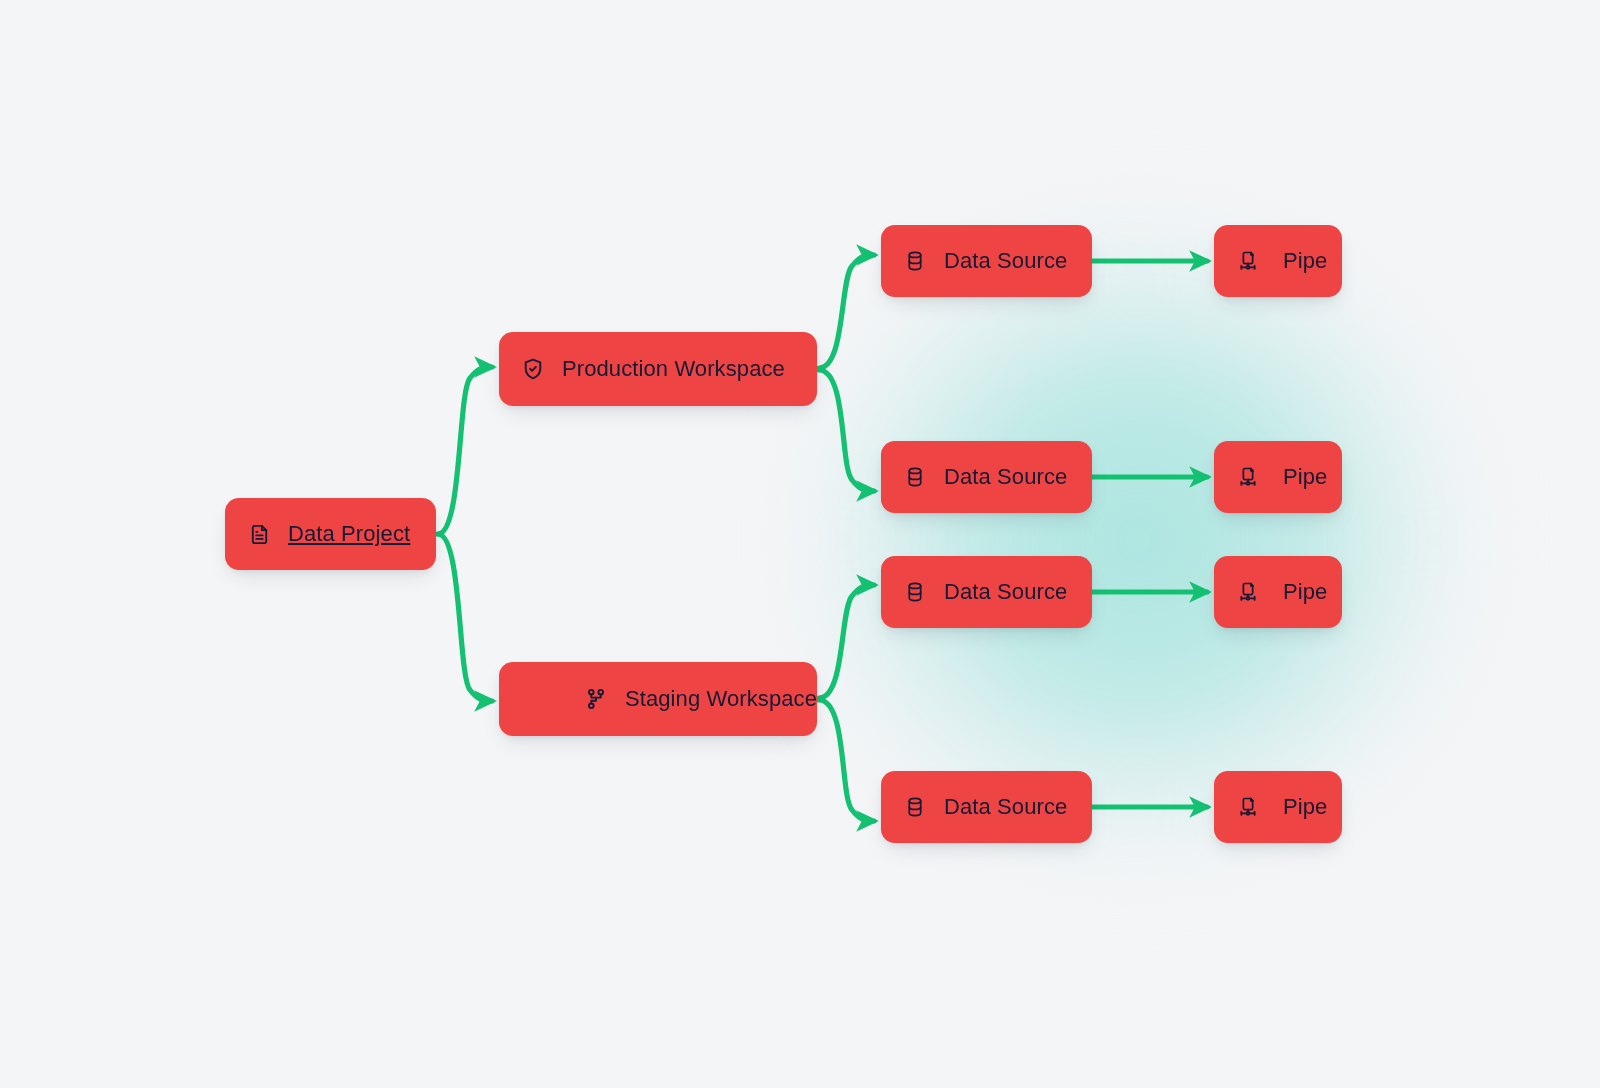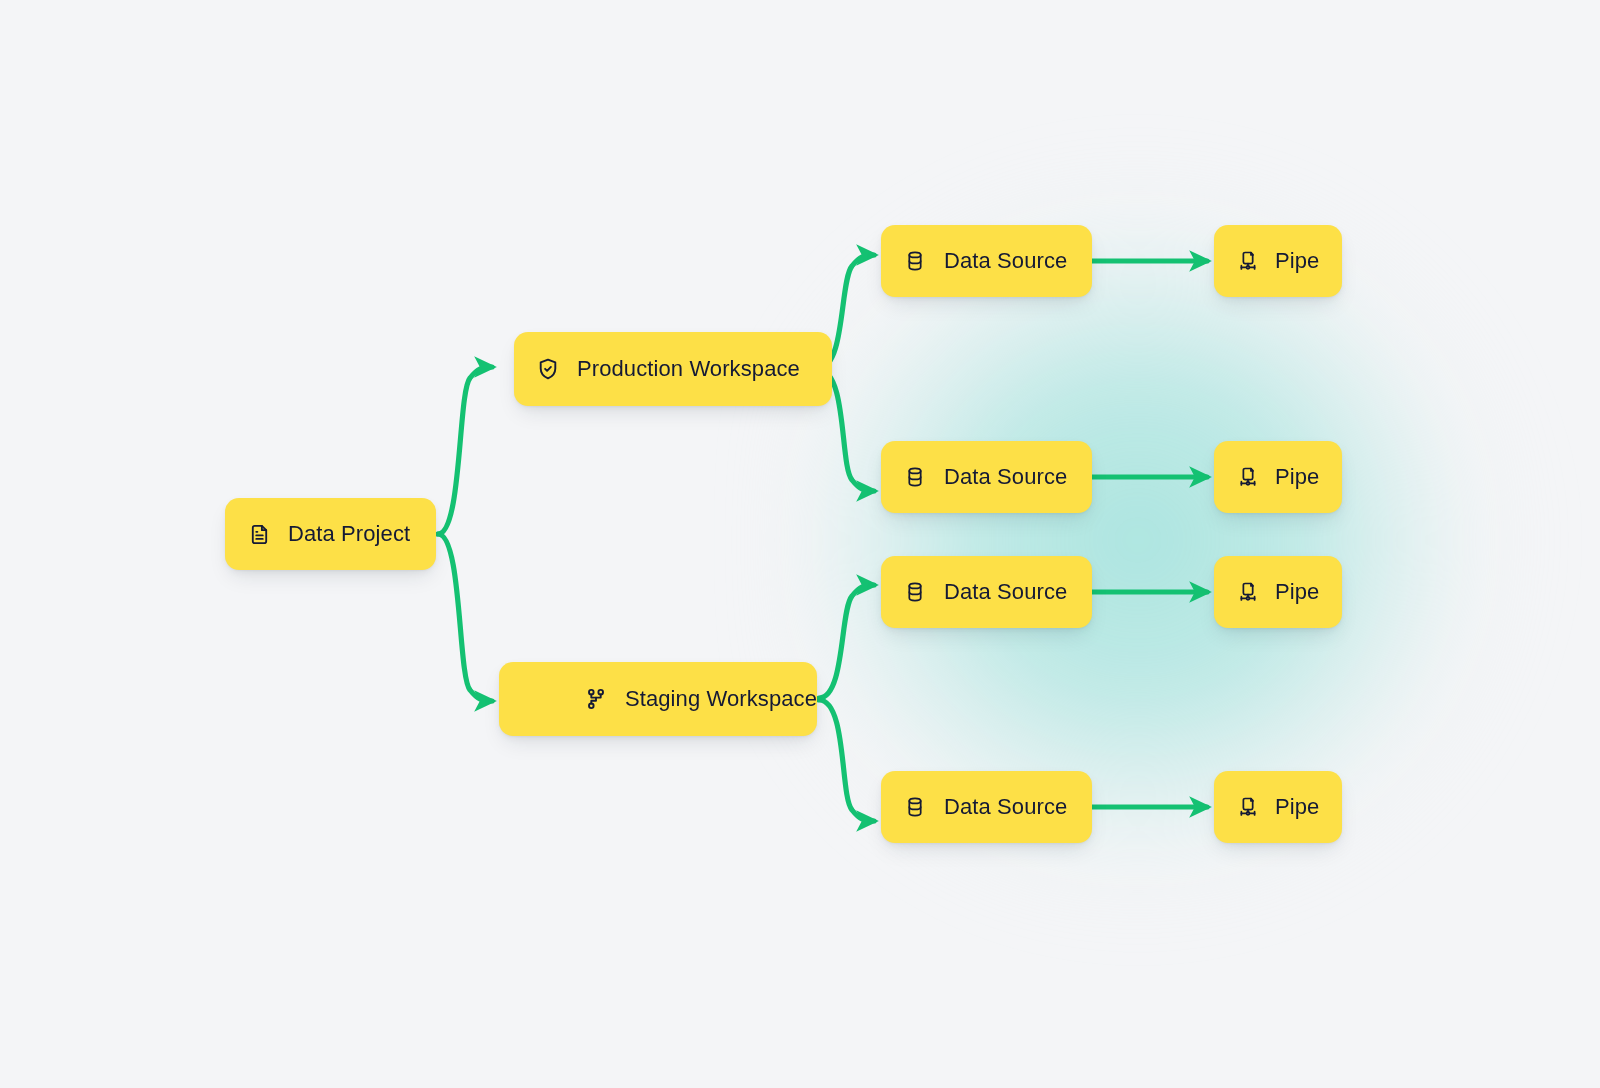--- a/index.html
+++ b/index.html
@@ -34,21 +34,21 @@
     position: absolute;
     left: 0; top: 0;
     width: 1600px;
     height: 1088px;
     pointer-events: none;
   }
   .node {
     position: absolute;
     display: flex;
     align-items: center;
-    background: #fde047;
+    background: #ef4444;
     border-radius: 14px;
     box-shadow: 0 10px 22px -6px rgba(23,36,56,0.13),
                 0 3px 8px -2px rgba(23,36,56,0.07),
                 0 1px 2px rgba(23,36,56,0.04);
   }
   .node .ic {
     display: flex;
     align-items: center;
     justify-content: center;
     flex: 0 0 auto;
@@ -56,36 +56,36 @@
   }
   .node .lbl {
     color: #151a35;
     font-size: 22px;
     font-weight: 400;
     letter-spacing: 0.1px;
     white-space: nowrap;
   }
   
   .n-project  { left: 225px; top: 498px;  width: 211px; height: 72px; padding-left: 23px; }
-  .n-project .lbl { margin-left: 17px; }
+  .n-project .lbl { margin-left: 17px; text-decoration: underline; }
 
   .n-ws       { height: 74px; width: 318px; padding-left: 22px; }
   .n-ws .lbl  { margin-left: 17px; }
-  .n-prod     { left: 514px; top: 332px; }
+  .n-prod     { left: 499px; top: 332px; }
   .n-stag     { left: 499px; top: 662px; justify-content: flex-end; }
 
   .n-ds       { height: 72px; width: 211px; padding-left: 23px; }
   .n-ds .lbl  { margin-left: 18px; }
   .n-ds1      { left: 881px; top: 225px; }
   .n-ds2      { left: 881px; top: 441px; }
   .n-ds3      { left: 881px; top: 556px; }
   .n-ds4      { left: 881px; top: 771px; }
 
   .n-pipe     { height: 72px; width: 128px; padding-left: 22px; }
-  .n-pipe .lbl{ margin-left: 16px; }
+  .n-pipe .lbl{ margin-left: 24px; }
   .n-pipe1    { left: 1214px; top: 225px; }
   .n-pipe2    { left: 1214px; top: 441px; }
   .n-pipe3    { left: 1214px; top: 556px; }
   .n-pipe4    { left: 1214px; top: 771px; }
 </style>
 </head>
 <body>
 
 <div id="canvas">
 

